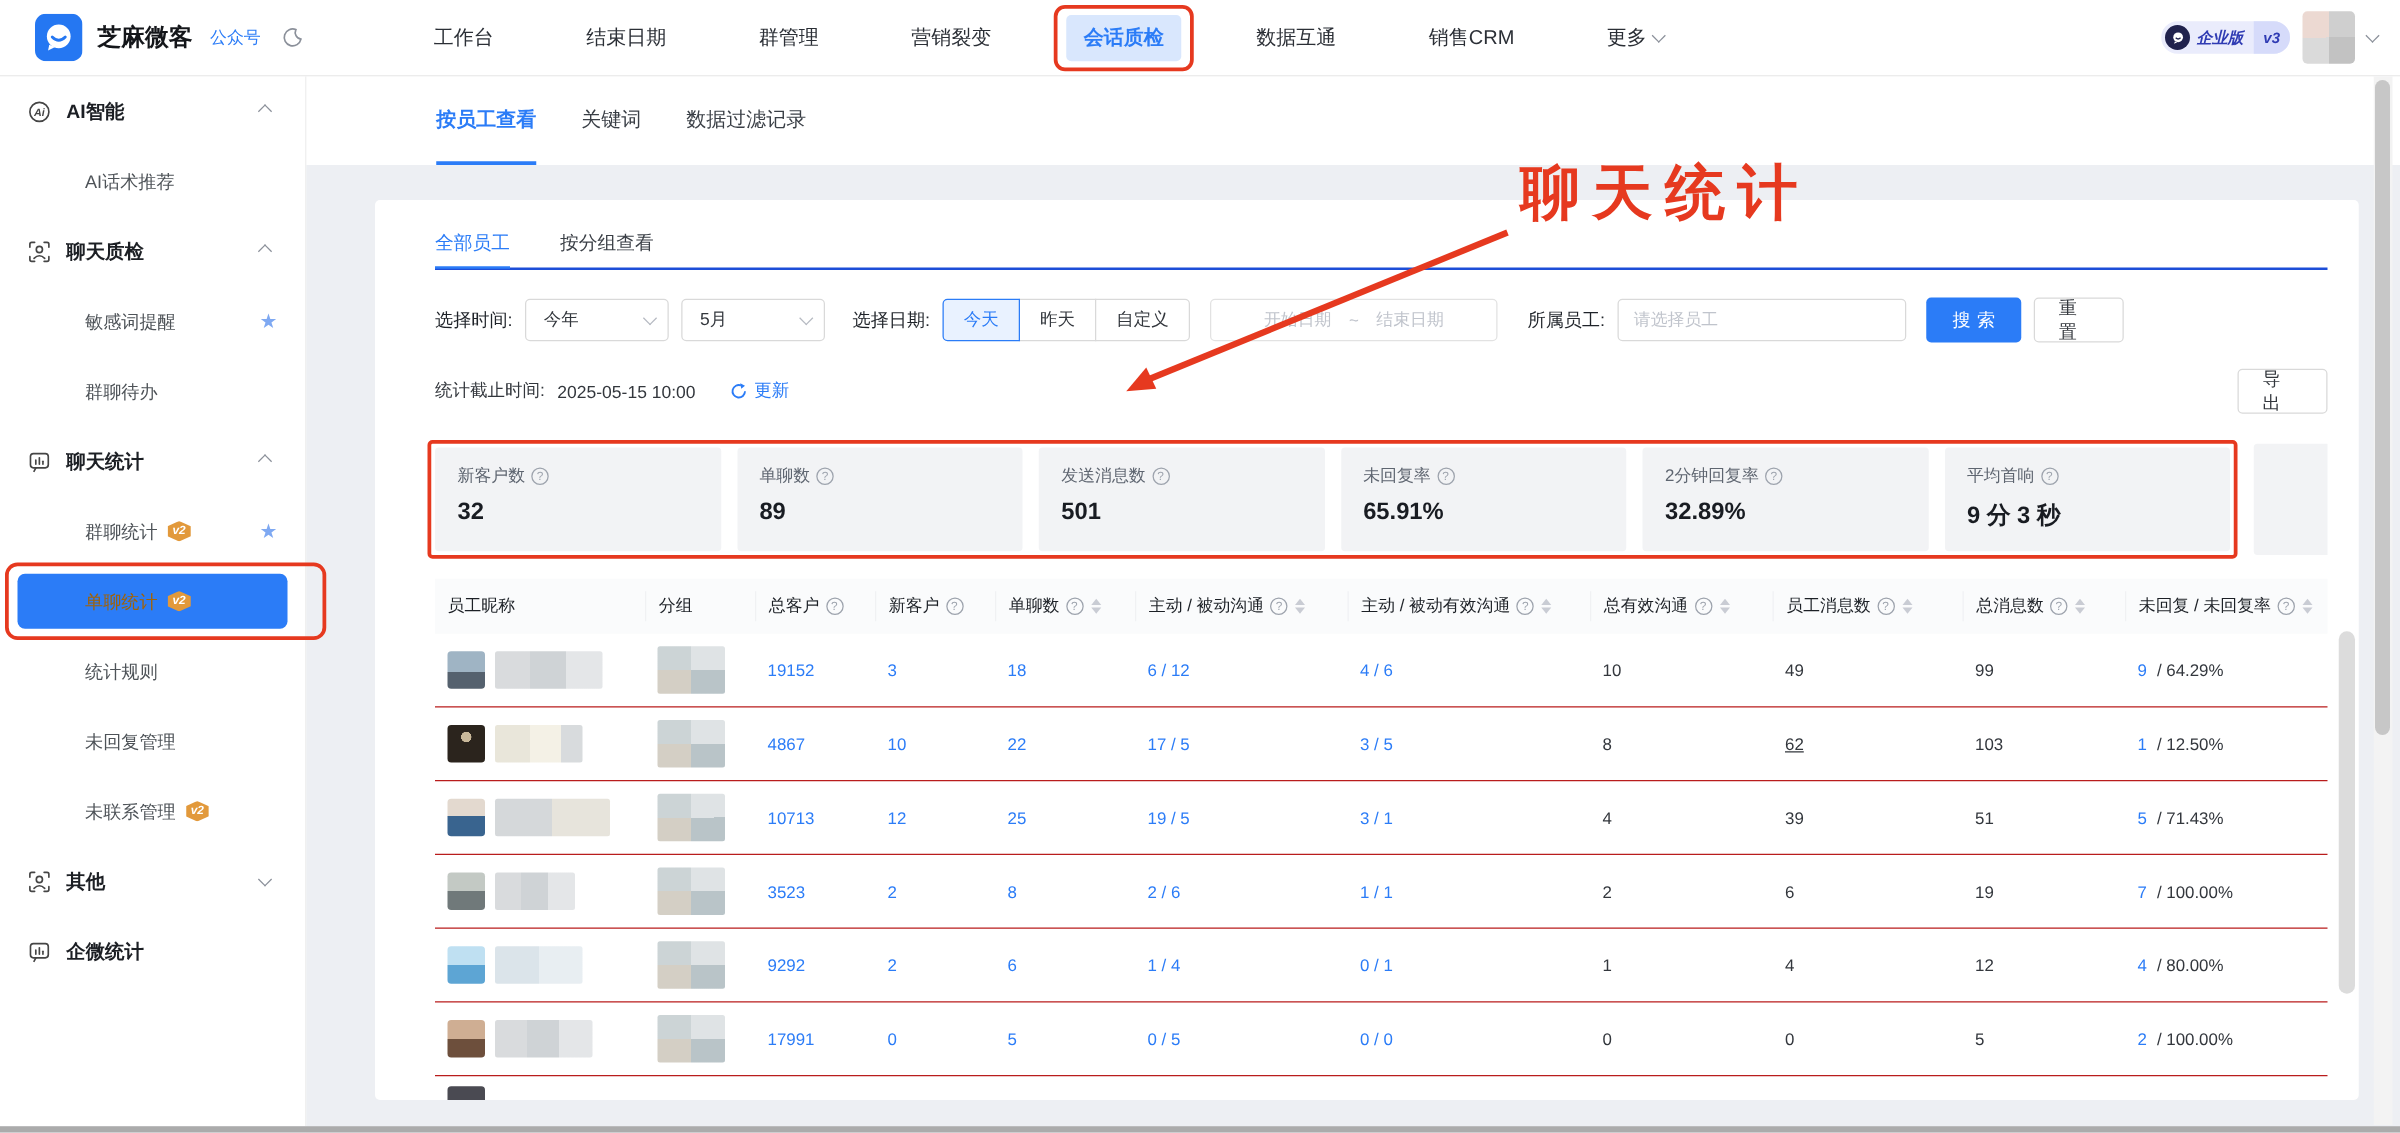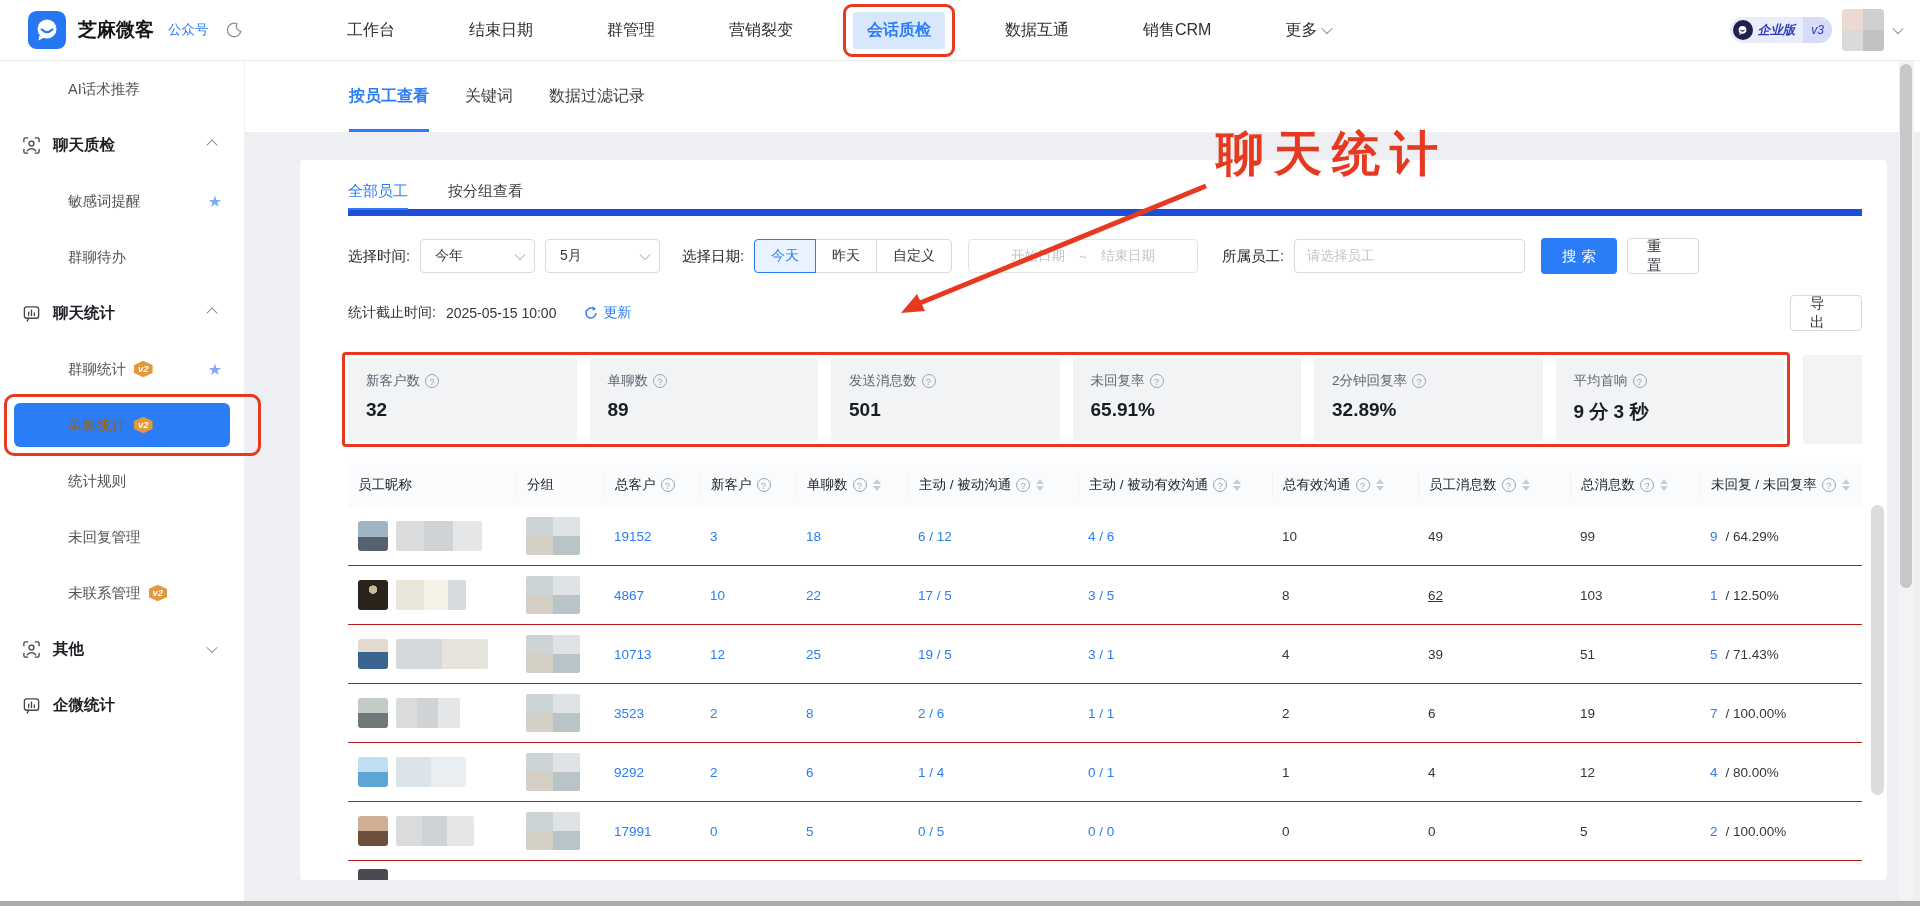--- a/index.html
+++ b/index.html
@@ -22,21 +22,21 @@
   .nav-item.annotated::after{ content:''; position:absolute; inset:-8px -10px; border:3px solid var(--red);
     border-radius:9px; pointer-events:none; }
   .topbar-right{ margin-left:auto; display:flex; align-items:center; gap:10px; padding-right:18px; }
   .ver-badge{ display:flex; align-items:center; background:#eaecfc; border-radius:13px; height:26px;
     padding:0 0 0 3px; overflow:hidden; }
   .ver-badge .mini-logo{ width:20px; height:20px; border-radius:50%; background:#20224d;
     display:flex; align-items:center; justify-content:center; flex:none; }
   .ver-badge .mini-logo svg{ width:13px; height:13px; }
   .ver-name{ font-size:12.5px; font-style:italic; font-weight:bold; color:#2f3bb3; padding:0 8px 0 5px; }
   .ver-tag{ background:#d6dbfa; height:40px; display:flex; align-items:center; padding:0 8px;
-    font-size:12px; font-style:italic; font-weight:normal; color:#2f3bb3; border-radius:0 13px 13px 0; }
+    font-size:12px; font-style:italic; font-weight:bold; color:#2f3bb3; border-radius:0 13px 13px 0; }
   .user-avatar{ width:42px; height:42px; border-radius:4px;
     background:conic-gradient(#cfcfcf 0 25%, #c2c2c2 25% 50%, #dadada 50% 75%, #ecd9d2 75%); }
   .chev{ width:8px; height:8px; border-right:1.6px solid #8b909a; border-bottom:1.6px solid #8b909a;
     display:inline-block; flex:none; }
   .chev.down{ transform:rotate(45deg) translate(-1px,-1px); }
   .chev.up{ transform:rotate(-135deg); }
 
   
   .sidebar{ position:absolute; left:0; top:61px; width:245px; bottom:5px; background:#fff;
     border-right:1px solid #f0f0f0; z-index:20; }
@@ -61,21 +61,21 @@
   
   .main{ position:absolute; left:245px; top:61px; right:0; bottom:0; background:#edeff3; }
   .page-tabs{ height:71px; background:#fff; display:flex; align-items:stretch; padding-left:104px; gap:36px; }
   .ptab{ position:relative; display:flex; align-items:center; font-size:16px; color:#3a3f46; cursor:pointer; }
   .ptab.active{ color:var(--blue); font-weight:bold; }
   .ptab.active::after{ content:''; position:absolute; left:0; right:0; bottom:0; height:3px; background:var(--blue); }
 
   .card{ position:absolute; left:55px; right:33px; top:99px; height:720px; background:#fff; border-radius:4px;
     padding:0 25px 0 48px; overflow:hidden; }
 
-  .view-tabs{ display:flex; gap:40px; margin-top:14px; border-bottom:7px solid #1d4ed8; height:42px; }
+  .view-tabs{ display:flex; gap:40px; margin-top:14px; border-bottom:2px solid #1d4ed8; height:42px; }
   .vtab{ position:relative; display:flex; align-items:center; font-size:15px; color:#3a3f46; cursor:pointer; }
   .vtab.active{ color:var(--blue); }
   .vtab.active::after{ content:''; position:absolute; left:0; right:0; bottom:-1px; height:2px; background:var(--blue); }
 
   .filter-row{ display:flex; align-items:center; margin-top:22px; height:36px; gap:10px; }
   .flabel{ font-size:14.5px; color:#1f2329; white-space:nowrap; }
   .select{ width:115px; height:34px; border:1px solid var(--border); border-radius:4px; display:flex;
     align-items:center; padding:0 10px 0 14px; font-size:14px; color:#33373d; cursor:pointer; }
   .select .chev{ margin-left:auto; border-color:#b6bac2; }
   .btn-group{ display:flex; }
@@ -207,20 +207,30 @@
       </span>
       <span class="ver-name">企业版</span>
       <span class="ver-tag">v3</span>
     </div>
     <div class="user-avatar"></div>
     <span class="chev down"></span>
   </div>
 </div>
 
 <div class="sidebar" id="sidebar">
+    <div class="side-group">
+      <span style="width: 19px; height: 19px; display: inline-flex; flex: 0 0 auto;">
+        <svg viewBox="0 0 20 20">
+          <circle cx="10" cy="10" r="8" fill="none" stroke="#454545" stroke-width="1.4"></circle>
+          <text x="10" y="13.5" font-size="9" font-weight="bold" font-style="italic" text-anchor="middle" fill="#454545" font-family="Liberation Sans,sans-serif">Ai</text>
+        </svg>
+      </span>
+      <span class="glabel">AI智能</span>
+      <span class="chev up"></span>
+    </div>
     <div class="side-item">
       <span class="ilabel">AI话术推荐</span>
     </div>
     <div class="side-group">
       <span style="width: 19px; height: 19px; display: inline-flex; flex: 0 0 auto;">
         <svg viewBox="0 0 20 20" fill="none" stroke="#454545" stroke-width="1.4" stroke-linecap="round">
           <path d="M2 6V3.5Q2 2 3.5 2H6"></path>
           <path d="M14 2h2.5Q18 2 18 3.5V6"></path>
           <path d="M18 14v2.5Q18 18 16.5 18H14"></path>
           <path d="M6 18H3.5Q2 18 2 16.5V14"></path>

